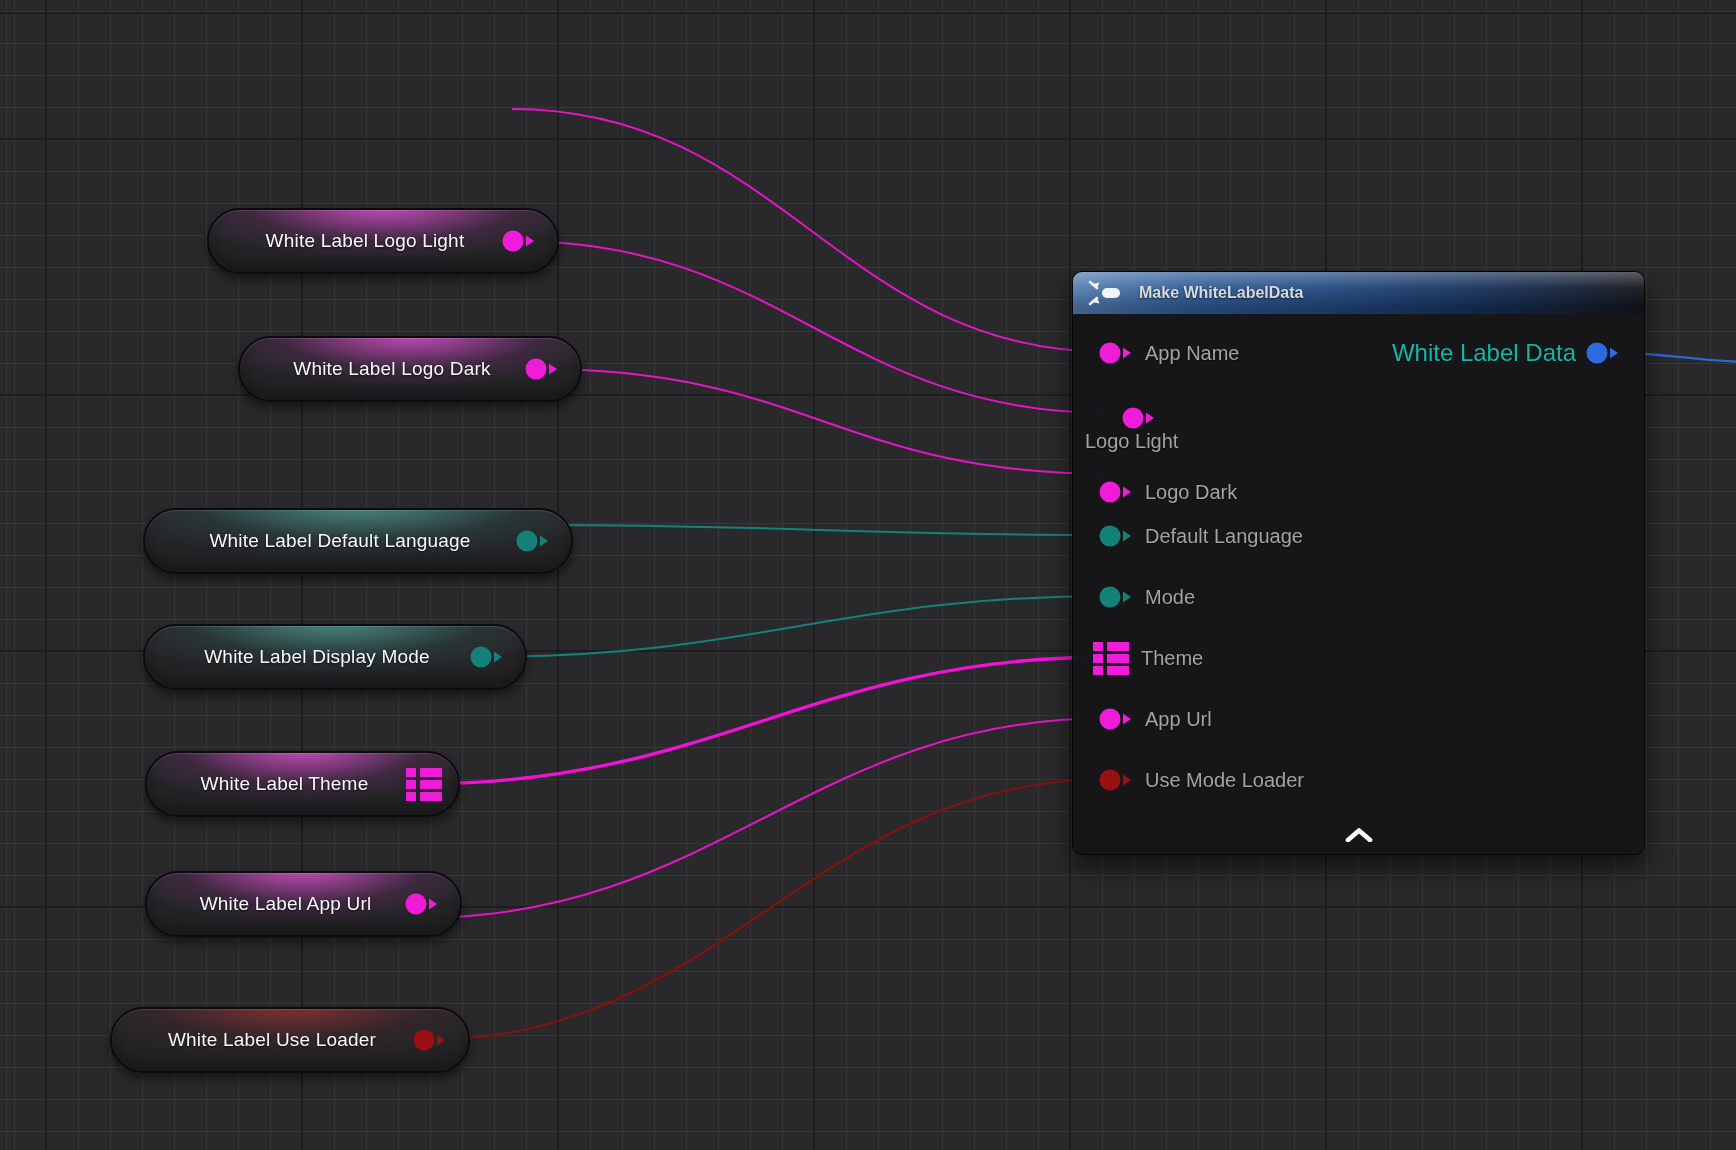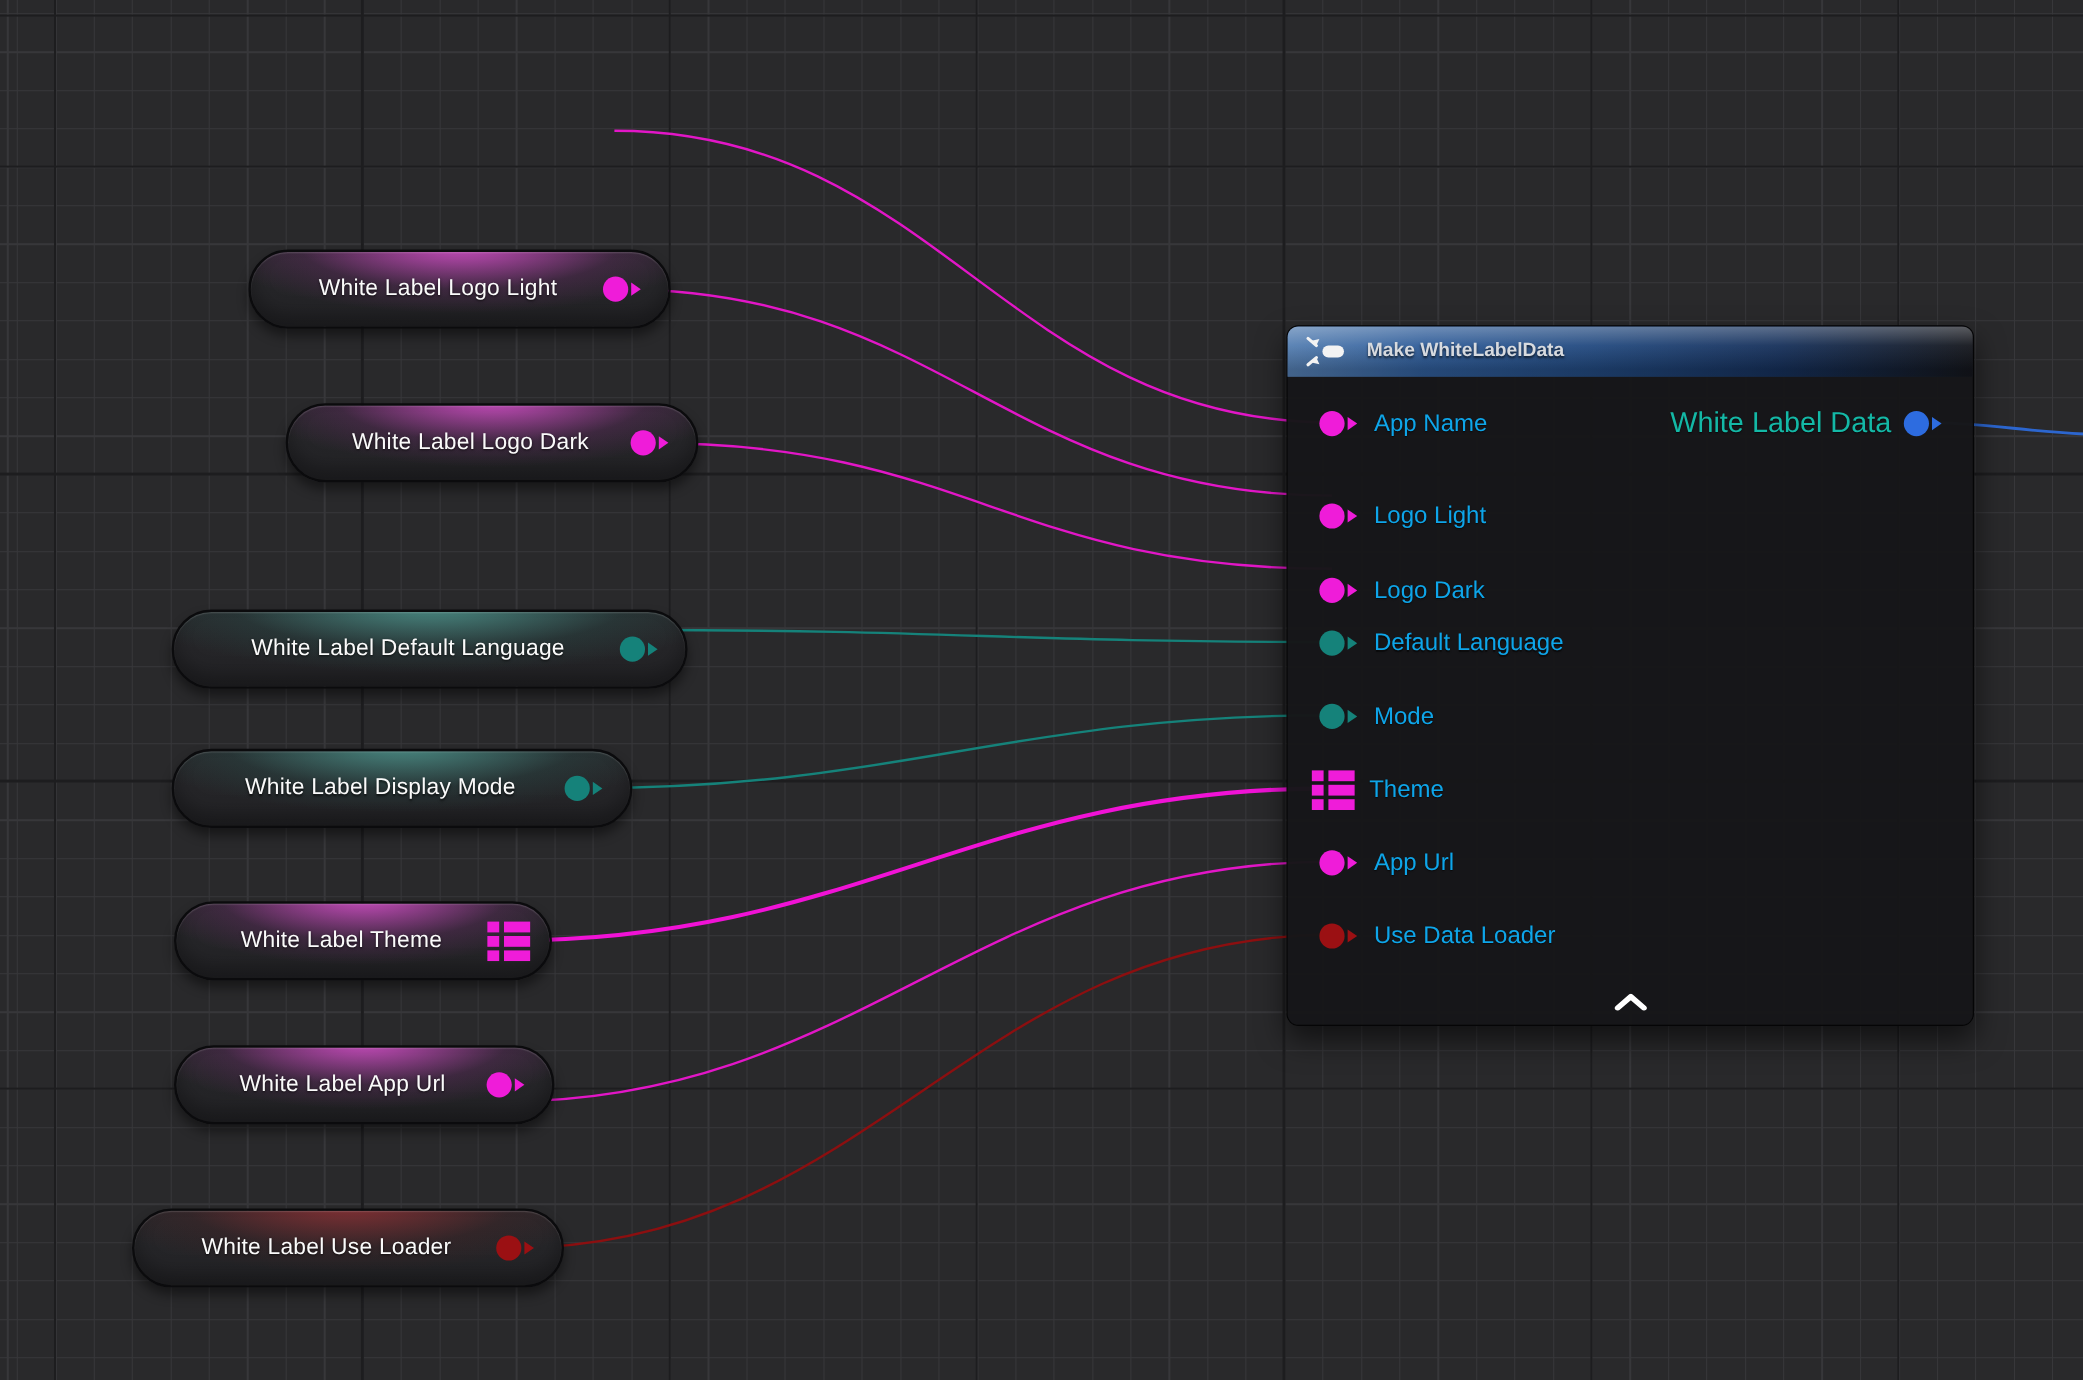--- a/index.html
+++ b/index.html
@@ -68,24 +68,24 @@
   #makeNode .header::after{
     content:"";position:absolute;inset:0;
     background:linear-gradient(to bottom, rgba(255,255,255,.30), rgba(255,255,255,.05) 38%, rgba(0,0,0,.22) 85%);
     pointer-events:none;
   }
   #makeNode .header .hicon{margin-left:14px;line-height:0;position:relative;z-index:1;}
   #makeNode .header .htitle{margin-left:12px;color:#d7dadf;font-size:16px;font-weight:bold;text-shadow:0 1px 2px rgba(0,0,0,.65);position:relative;z-index:1;white-space:nowrap;}
   .mrow{position:absolute;left:0;height:24px;display:flex;align-items:center;}
   .mrow .pinw{margin-left:26px;line-height:0;}
   .mrow .pinw-struct{margin-left:20px;line-height:0;}
-  .mrow .rlbl{margin-left:12px;color:#0ea5e9;font-size:20px;white-space:nowrap;text-shadow:0 1px 1px rgba(0,0,0,.6);}
+  .mrow .rlbl{margin-left:12px;color:#a3a3a3;font-size:20px;white-space:nowrap;text-shadow:0 1px 1px rgba(0,0,0,.6);}
   .mrow-out{position:absolute;right:24px;height:24px;display:flex;align-items:center;}
   .mrow-out .rlbl{margin-right:10px;color:#14b8a6;font-size:24px;white-space:nowrap;text-shadow:0 1px 1px rgba(0,0,0,.6);}
-  .r1{top:69px;}.r2{top:146px;}.r3{top:208px;}.r4{top:252px;}
+  .r1{top:69px;}.r2{top:134px;flex-direction:column;}.r3{top:208px;}.r4{top:252px;}
   .r5{top:313px;}.r6{top:374px;}.r7{top:435px;}.r8{top:496px;}
   #collapseBtn{
     position:absolute;left:50%;bottom:10px;transform:translateX(-50%);
     background:none;border:none;padding:2px 10px;cursor:pointer;line-height:0;
   }
 </style>
 </head>
 <body>
 
 <div id="canvas">
@@ -267,21 +267,21 @@
       <span class="rlbl">App Url</span>
     </div>
 
     <div class="mrow r8">
       <span class="pinw">
         <svg width="34" height="24" viewBox="0 0 34 24">
             <circle class="c-red" cx="11" cy="12" r="10.5"></circle>
             <path class="c-red" d="M24,6.5 L32,12 L24,17.5 Z"></path>
           </svg>
       </span>
-      <span class="rlbl">Use Data Loader</span>
+      <span class="rlbl">Use Mode Loader</span>
     </div>
 
     <div class="mrow-out r1">
       <span class="rlbl">White Label Data</span>
       <span style="line-height:0;">
         <svg width="34" height="24" viewBox="0 0 34 24">
             <circle class="c-blue" cx="11" cy="12" r="10.5"></circle>
             <path class="c-blue" d="M24,6.5 L32,12 L24,17.5 Z"></path>
           </svg>
       </span>

